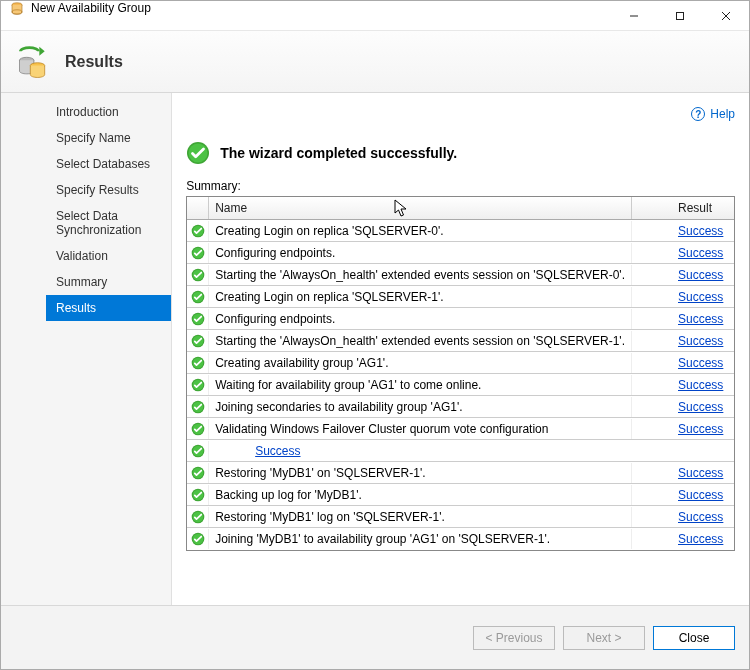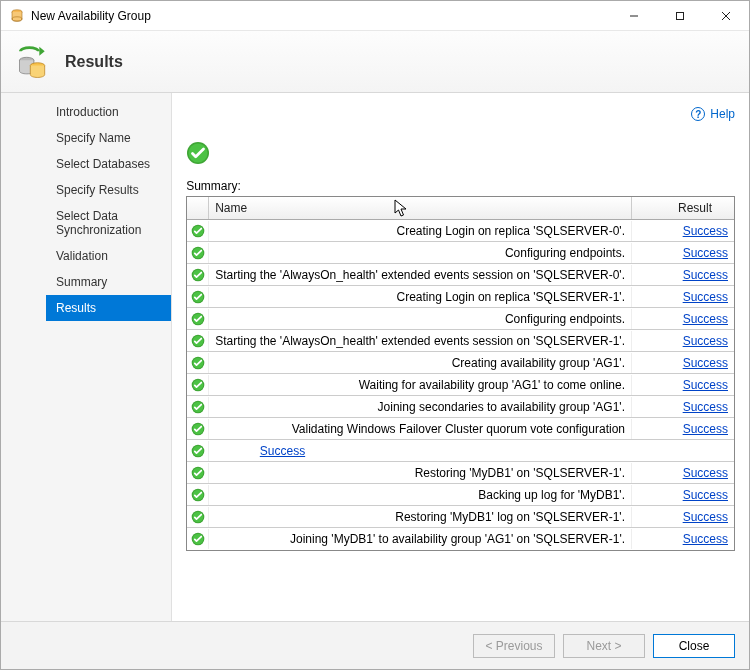--- a/index.html
+++ b/index.html
@@ -7,21 +7,21 @@
     margin: 0; padding: 0;
     width: 750px; height: 670px;
     font-family: "Segoe UI", Tahoma, sans-serif;
     font-size: 12px;
     color: #000;
     background: #fff;
     overflow: hidden;
   }
   .window { width: 750px; height: 670px; border: 1px solid #aaa; display: flex; flex-direction: column; }
   .titlebar {
-    height: 30px; display: flex; align-items: center; padding: 0 0 0 8px;
+    height: 30px; display: flex; align-items: flex-start; padding: 0 0 0 8px;
     background: #fff; border-bottom: 1px solid #e8e8e8;
   }
   .titlebar .title-icon { width: 16px; height: 16px; margin-right: 6px; }
   .titlebar .title { flex: 1; font-size: 12px; }
   .titlebar .winbtn { width: 46px; height: 30px; display:flex; align-items:center; justify-content:center; }
   .titlebar .winbtn svg { stroke:#222; }
   .header {
     height: 62px; background: linear-gradient(#fdfdfd,#f4f4f4);
     border-bottom: 1px solid #d8d8d8;
     display:flex; align-items:center; padding-left:14px;
@@ -55,27 +55,27 @@
     display:flex; background:linear-gradient(#fff,#efefef); border-bottom:1px solid #aaa;
     font-size:12px; color:#222;
   }
   .grid-header .hcell { padding:4px 6px; }
   .col-icon { width:22px; flex:0 0 22px; border-right:1px solid #ccc;}
   .col-name { flex:1; border-right:1px solid #ccc;}
   .col-result { width:62px; flex:0 0 62px;margin-left:40px; }
   .grid-body { }
   .grid-row { display:flex; border-bottom:1px solid #ccc; font-size:12px; align-items:center; min-height:22px;}
   .grid-row:last-child { border-bottom:none; }
-  .grid-row .cell { padding:3px 6px;text-align:right; }
+  .grid-row .cell { padding:3px 6px; }
   .grid-row .col-icon { display:flex; align-items:center; justify-content:center; border-right:1px solid #eee;}
   .grid-row .col-name { border-right:1px solid #eee; overflow:hidden; white-space:nowrap; text-overflow:ellipsis;}
   .grid-row .col-result a { color:#0043c8; text-decoration:underline; cursor:pointer; }
   .check-sm { width:14px; height:14px; }
   .footer {
-    height:48px; border-top:1px solid #d8d8d8; background:#f3f3f3;
+    height:64px; border-top:1px solid #d8d8d8; background:#f3f3f3;
     display:flex; align-items:center; justify-content:flex-end; padding-right:14px; gap:8px;
   }
   .btn {
     min-width:82px; height:24px; border:1px solid #888; background:#efefef;
     font-size:12px; display:flex; align-items:center; justify-content:center;
   }
   .btn.disabled { color:#9a9a9a; border-color:#bbb; background:#f1f1f1;}
   .btn.primary { border:1.5px solid #0078d7; background:#fff; color:#000;}
   .cursor { position:absolute; pointer-events:none; }
 </style>
@@ -144,20 +144,21 @@
       </div>
 
       <div class="status-line">
         <span class="check-lg">
           <svg viewBox="0 0 24 24" width="24" height="24">
             <circle cx="12" cy="12" r="11" fill="#3fa535"></circle>
             <circle cx="12" cy="12" r="9.5" fill="#4cc244"></circle>
             <path d="M6.5 12.5l3.2 3.2L17.5 8" fill="none" stroke="#fff" stroke-width="2.8" stroke-linecap="round" stroke-linejoin="round"></path>
           </svg>
         </span>
+        <span class="status-text">The wizard completed successfully.</span>
       </div>
 
       <div class="summary-label">Summary:</div>
 
       <div class="grid-wrap">
         <div class="grid-header">
           <div class="hcell col-icon"></div>
           <div class="hcell col-name">Name</div>
           <div class="hcell col-result">Result</div>
         </div>

